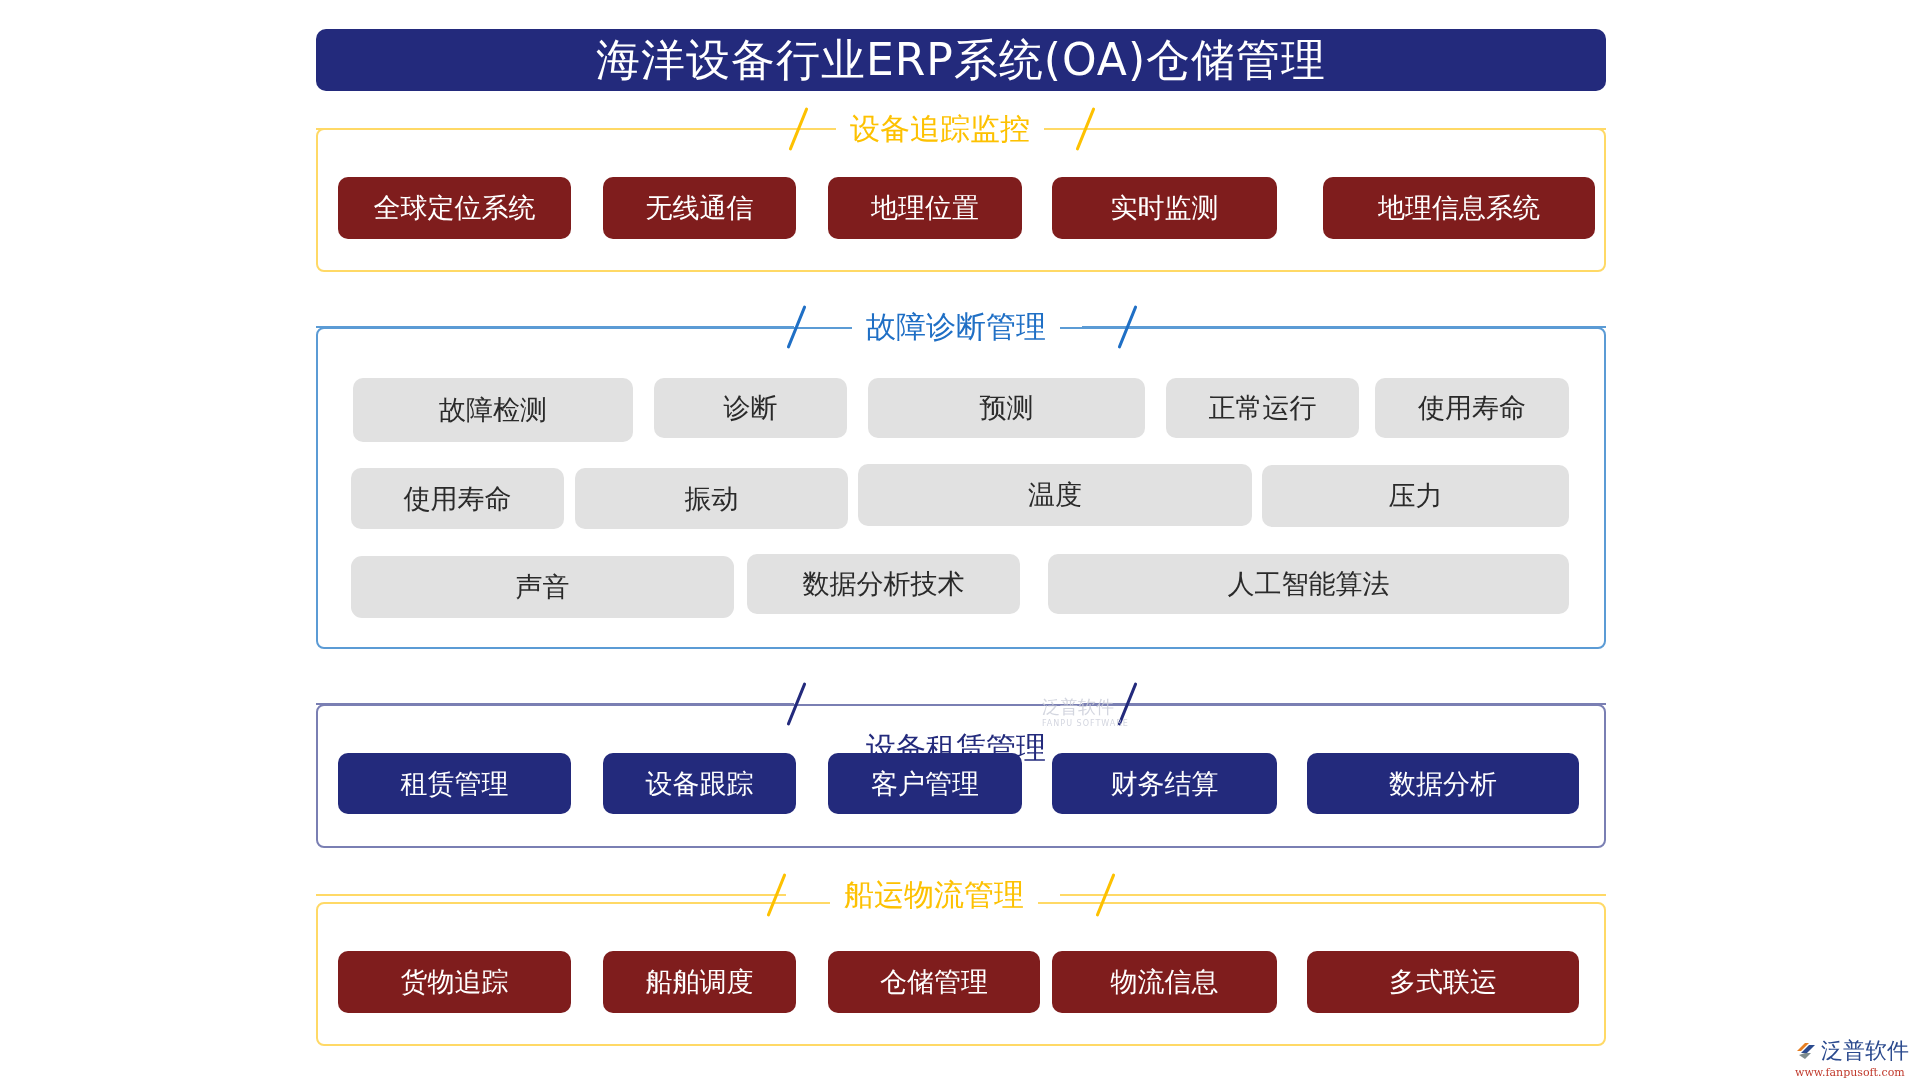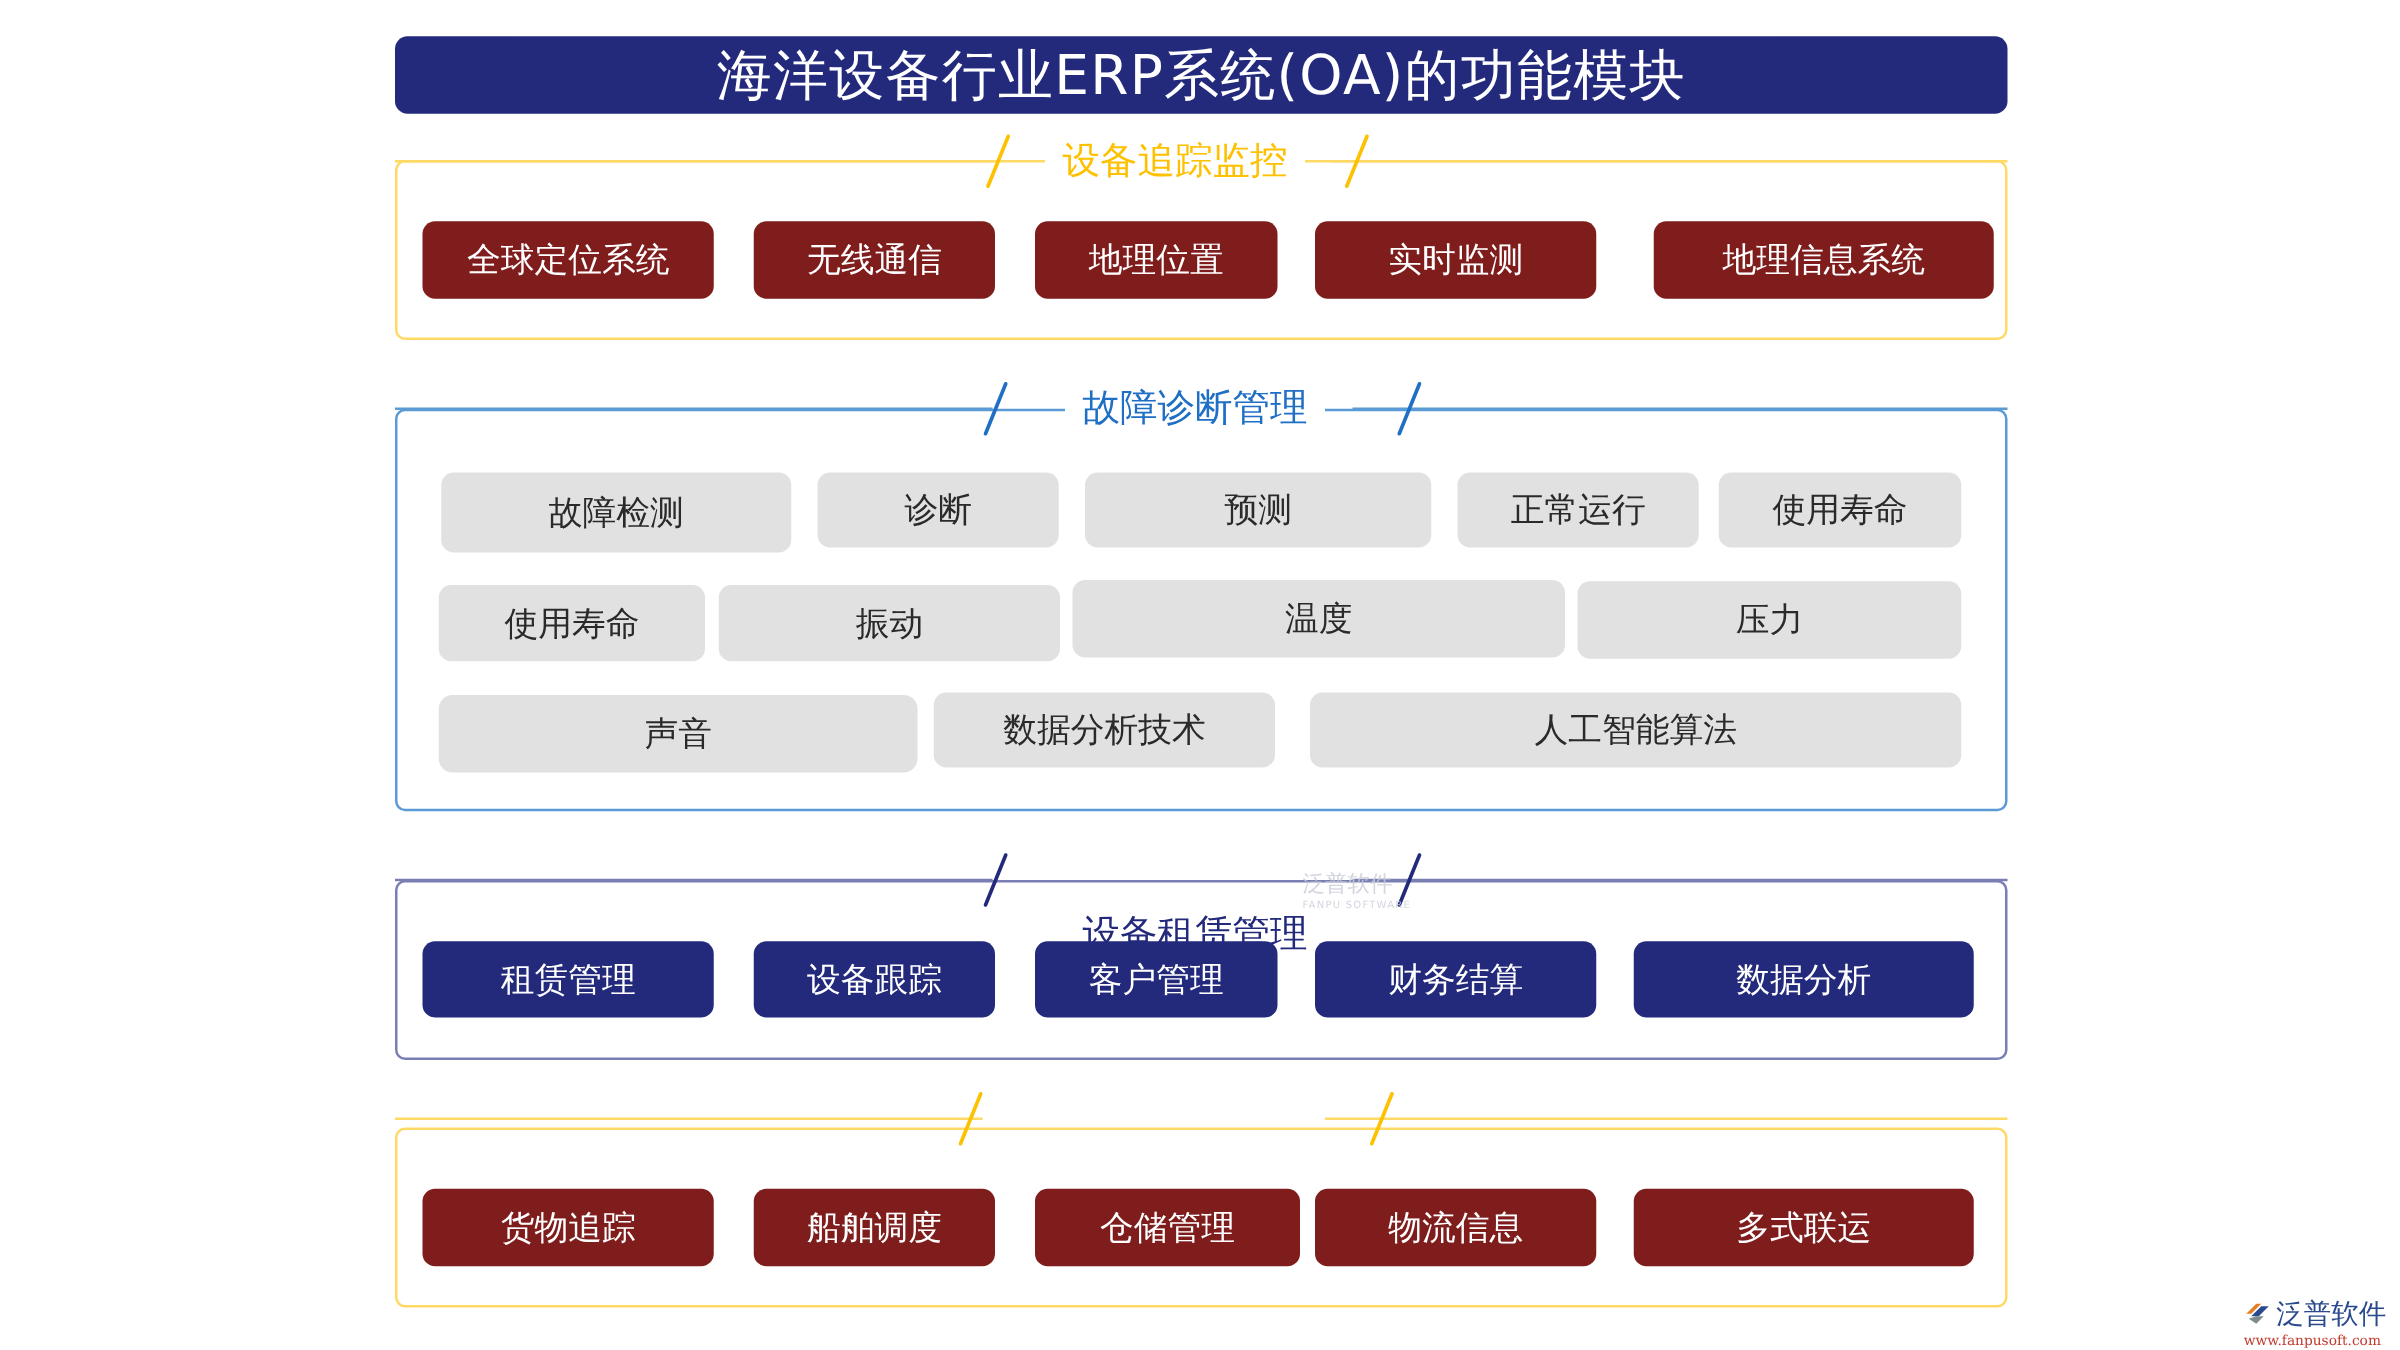--- a/index.html
+++ b/index.html
@@ -20,21 +20,21 @@
   .btn-gray { background:#e1e1e1; color:#2a2a2a; }
   .watermark { left:1042px; top:695px; color:#c9ccd8; font-family:"DejaVu Sans","Liberation Sans",sans-serif; font-size:18px; opacity:0.8; }
   .watermark .sub { display:block; font-size:8px; letter-spacing:1px; }
   .logo { left:1795px; top:1036px; font-family:"DejaVu Sans","Liberation Sans",sans-serif; color:#2b4a8e; }
   .logo .name { font-size:22px; display:flex; align-items:center; gap:4px; }
   .logo .url { font-size:11px; color:#c0392b; font-family:"DejaVu Serif","Liberation Serif",serif; }
 </style>
 </head>
 <body>
 
-<div class="abs title-bar">海洋设备行业ERP系统(OA)的功能模块</div>
+<div class="abs title-bar">海洋设备行业ERP系统(OA)仓储管理</div>
 
 <div class="abs section" style="top:128px;height:144px;border-color:#ffd966;"></div>
 <div class="sec-header" style="top:104px;">
   <div class="line" style="left:316px;width:480px;background:#ffd966;"></div>
   <div class="slash" style="left:797px;background:#fdc101;"></div>
   <div class="label" style="left:836px;color:#fdc101;">设备追踪监控</div>
   <div class="line" style="left:1064px;width:542px;background:#ffd966;"></div>
   <div class="slash" style="left:1084px;background:#fdc101;"></div>
 </div>
 <div class="abs btn btn-yellow" style="left:338px;top:177px;width:233px;height:62px;">全球定位系统</div>
@@ -82,20 +82,21 @@
 <div class="abs btn btn-navy" style="left:338px;top:753px;width:233px;height:61px;">租赁管理</div>
 <div class="abs btn btn-navy" style="left:603px;top:753px;width:193px;height:61px;">设备跟踪</div>
 <div class="abs btn btn-navy" style="left:828px;top:753px;width:194px;height:61px;">客户管理</div>
 <div class="abs btn btn-navy" style="left:1052px;top:753px;width:225px;height:61px;">财务结算</div>
 <div class="abs btn btn-navy" style="left:1307px;top:753px;width:272px;height:61px;">数据分析</div>
 
 <div class="abs section" style="top:902px;height:144px;border-color:#ffd966;"></div>
 <div class="sec-header" style="top:870px;">
   <div class="line" style="left:316px;width:470px;background:#ffd966;"></div>
   <div class="slash" style="left:775px;background:#fdc101;"></div>
+  <div class="label" style="left:830px;color:#fdc101;">船运物流管理</div>
   <div class="line" style="left:1060px;width:546px;background:#ffd966;"></div>
   <div class="slash" style="left:1104px;background:#fdc101;"></div>
 </div>
 <div class="abs btn btn-yellow" style="left:338px;top:951px;width:233px;height:62px;">货物追踪</div>
 <div class="abs btn btn-yellow" style="left:603px;top:951px;width:193px;height:62px;">船舶调度</div>
 <div class="abs btn btn-yellow" style="left:828px;top:951px;width:212px;height:62px;">仓储管理</div>
 <div class="abs btn btn-yellow" style="left:1052px;top:951px;width:225px;height:62px;">物流信息</div>
 <div class="abs btn btn-yellow" style="left:1307px;top:951px;width:272px;height:62px;">多式联运</div>
 
 <div class="abs logo">

